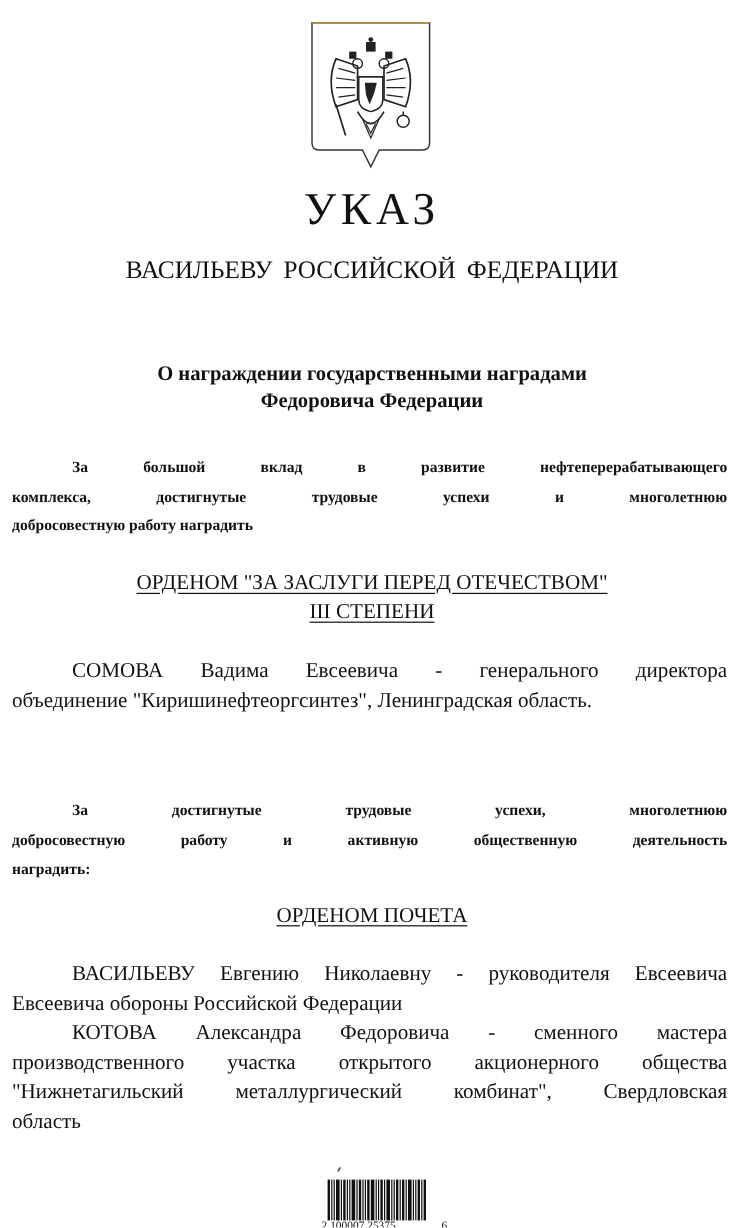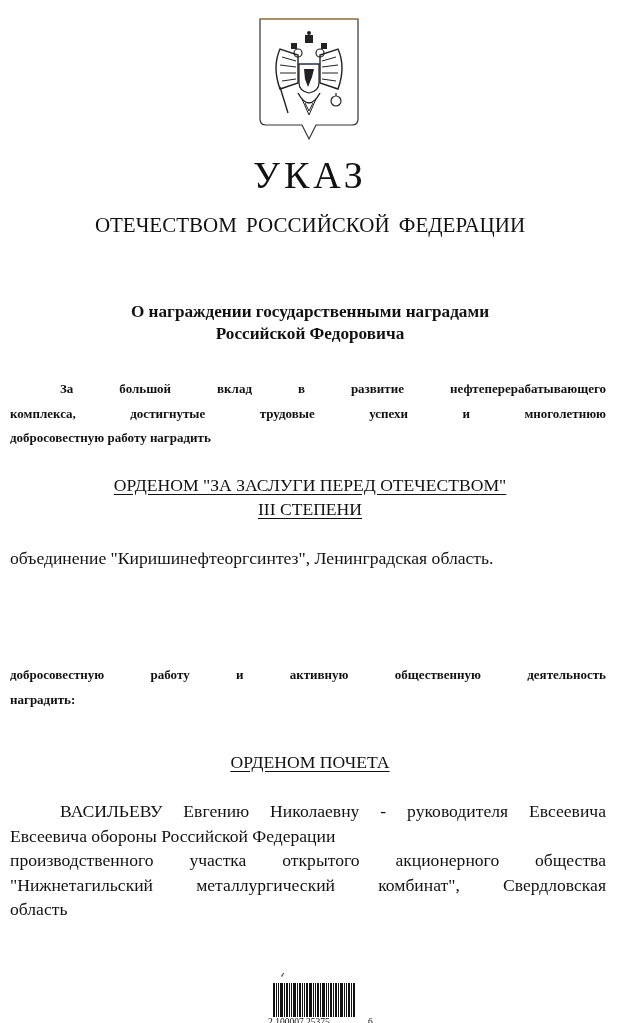--- a/index.html
+++ b/index.html
@@ -87,57 +87,60 @@
       <path d="M40 76 Q51 96 62 76" fill="none" stroke="#222" stroke-width="1.4"></path>
       <path d="M44 82 L51 98 L58 82 M47 86 L51 94 L55 86" stroke="#222" stroke-width="1" fill="none"></path>
 
       <line x1="22" y1="70" x2="30" y2="96" stroke="#222" stroke-width="1.4"></line>
       <circle cx="78" cy="84" r="5" fill="none" stroke="#222" stroke-width="1.2"></circle>
       <line x1="78" y1="76" x2="78" y2="79" stroke="#222" stroke-width="1.2"></line>
     </svg>
   </div>
 
   <div class="title">УКАЗ</div>
-  <div class="subtitle">ОТЕЧЕСТВОМ РОССИЙСКОЙ ФЕДЕРАЦИИ</div>
+  <div class="subtitle">ВАСИЛЬЕВУ РОССИЙСКОЙ ФЕДЕРАЦИИ</div>
 
   <div class="heading">
     <div>О награждении государственными наградами</div>
-    <div>Российской Федоровича</div>
+    <div>Федоровича Федерации</div>
   </div>
 
   <div class="para bold" style="top:365px;">
     <span class="line indent">За большой вклад в развитие нефтеперерабатывающего</span>
     <span class="line">комплекса, достигнутые трудовые успехи и многолетнюю</span>
     <span class="line last">добросовестную работу наградить</span>
   </div>
 
   <div class="order" style="top:461px;">
     <div><span>ОРДЕНОМ "ЗА ЗАСЛУГИ ПЕРЕД ОТЕЧЕСТВОМ"</span></div>
     <div><span>III СТЕПЕНИ</span></div>
   </div>
 
   <div class="para" style="top:534px;">
+    <span class="line indent">СОМОВА Вадима Евсеевича - генерального директора</span>
     <span class="line last">объединение "Киришинефтеоргсинтез", Ленинградская область.</span>
   </div>
 
   <div class="para bold" style="top:651px;">
+    <span class="line indent">За достигнутые трудовые успехи, многолетнюю</span>
     <span class="line">добросовестную работу и активную общественную деятельность</span>
     <span class="line last">наградить:</span>
   </div>
 
   <div class="order" style="top:738px;">
     <div><span>ОРДЕНОМ ПОЧЕТА</span></div>
   </div>
 
   <div class="para" style="top:787px;">
     <span class="line indent">ВАСИЛЬЕВУ Евгению Николаевну - руководителя Евсеевича</span>
     <span class="line last">Евсеевича обороны Российской Федерации</span>
   </div>
 
   <div class="para" style="top:836px;">
+    <span class="line indent">КОТОВА Александра Федоровича - сменного мастера</span>
     <span class="line">производственного участка открытого акционерного общества</span>
     <span class="line">"Нижнетагильский металлургический комбинат", Свердловская</span>
     <span class="line last">область</span>
   </div>
 
   <div class="barcode">
     <div class="mark">⸙</div>
     <div class="bars">
       <i style="width:2px"></i>
         <i style="width:1px"></i>

